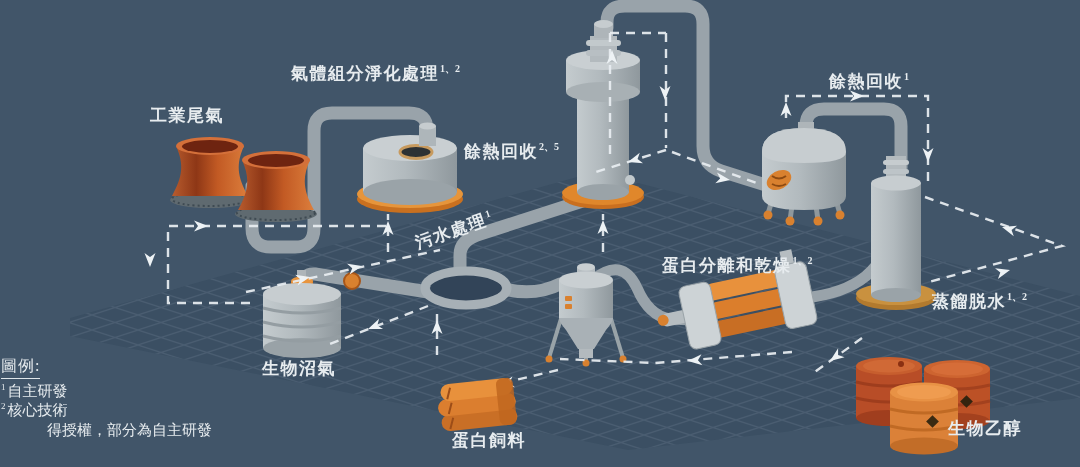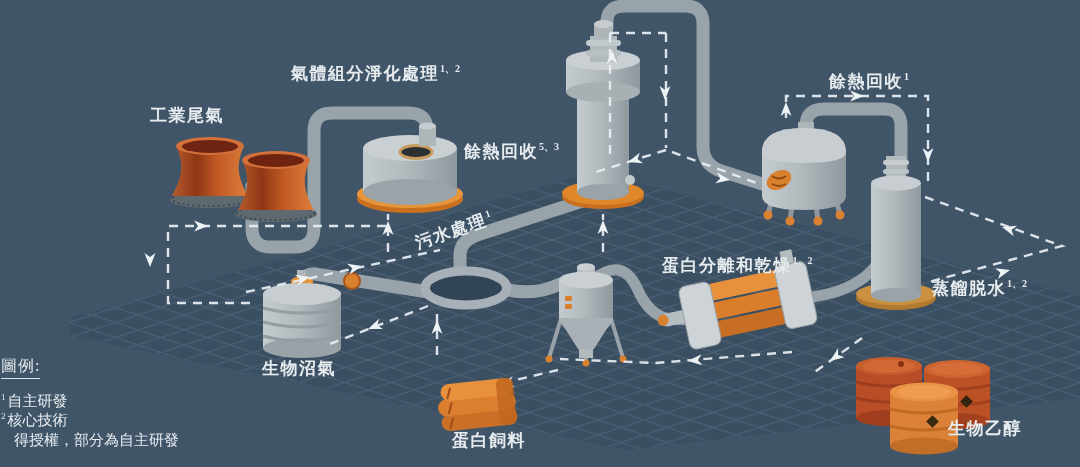--- a/index.html
+++ b/index.html
@@ -3,24 +3,24 @@
 <meta charset="utf-8">
 <style>
   html,body{margin:0;padding:0;background:#2b3947;}
   .stage{position:relative;width:1080px;height:467px;background:#415569;overflow:hidden;
          font-family:"Liberation Serif","DejaVu Serif",serif;}
   .stage svg{position:absolute;left:0;top:0;}
   .lbl{position:absolute;color:#E7ECEF;font-size:17px;font-weight:600;letter-spacing:1.5px;white-space:nowrap;}
   .lbl sup{font-size:10px;letter-spacing:0;margin-left:1px;}
   .lbl.rot{transform:rotate(-19deg);transform-origin:left center;}
   .legend{position:absolute;left:1px;top:356px;color:#E7ECEF;font-size:15px;line-height:1.3;}
-  .legend .t{display:inline-block;font-size:16px;border-bottom:1px solid #dfe6ea;padding-bottom:1px;margin-bottom:13px;letter-spacing:1px;}
+  .legend .t{display:inline-block;font-size:16px;border-bottom:1px solid #dfe6ea;padding-bottom:1px;margin-bottom:3px;letter-spacing:1px;}
   .legend .row{white-space:nowrap;}
   .legend sup{font-size:9px;margin-right:2px;}
-  .legend .wrap2{padding-left:13px;}
+  .legend .wrap2{padding-left:22px;margin-left:24px;}
   .brand{font-weight:bold;}
 </style>
 </head>
 <body>
 
 <div class="stage">
 
   <svg width="1080" height="467" viewBox="0 0 1080 467">
     <defs>
       <linearGradient id="towerGrad" x1="0" y1="0" x2="1" y2="0">
@@ -240,25 +240,25 @@
         <path d="M890,409 Q924,417 958,409 M890,426 Q924,434 958,426" stroke="#C06A24" stroke-width="3" fill="none"></path>
         <ellipse cx="924" cy="392" rx="34" ry="9.5" fill="#E89245"></ellipse>
         <ellipse cx="924" cy="392" rx="27" ry="7" fill="#EF9C50"></ellipse>
         <rect x="928" y="417" width="9" height="9" transform="rotate(45 932.5 421.5)" fill="#3A2A12"></rect>
       </g>
     </g>
   </svg>
 
   <div class="lbl" style="left:150px;top:104px"><span>工業尾氣</span><sup></sup></div>
   <div class="lbl" style="left:291px;top:62px"><span>氣體組分淨化處理</span><sup>1、2</sup></div>
-  <div class="lbl" style="left:464px;top:140px"><span>餘熱回收</span><sup>5、3</sup></div>
+  <div class="lbl" style="left:464px;top:140px"><span>餘熱回收</span><sup>2、5</sup></div>
   <div class="lbl" style="left:829px;top:70px"><span>餘熱回收</span><sup>1</sup></div>
   <div class="lbl rot" style="left:416px;top:232px"><span>污水處理</span><sup>1</sup></div>
   <div class="lbl" style="left:662px;top:254px"><span>蛋白分離和乾燥</span><sup>1、2</sup></div>
-  <div class="lbl" style="left:932px;top:277px"><span>蒸餾脱水</span><sup>1、2</sup></div>
+  <div class="lbl" style="left:932px;top:290px"><span>蒸餾脱水</span><sup>1、2</sup></div>
   <div class="lbl" style="left:262px;top:357px"><span>生物沼氣</span><sup></sup></div>
   <div class="lbl" style="left:452px;top:429px"><span>蛋白飼料</span><sup></sup></div>
   <div class="lbl" style="left:948px;top:417px"><span>生物乙醇</span><sup></sup></div>
 
   <div class="legend">
     <div class="t">圖例:</div>
     <div class="row"><sup>1</sup><span>自主研發</span></div>
     <div class="row"><sup>2</sup><span>核心技術</span></div>
     <div class="row wrap2">得授權，部分為自主研發</div>
   </div>

